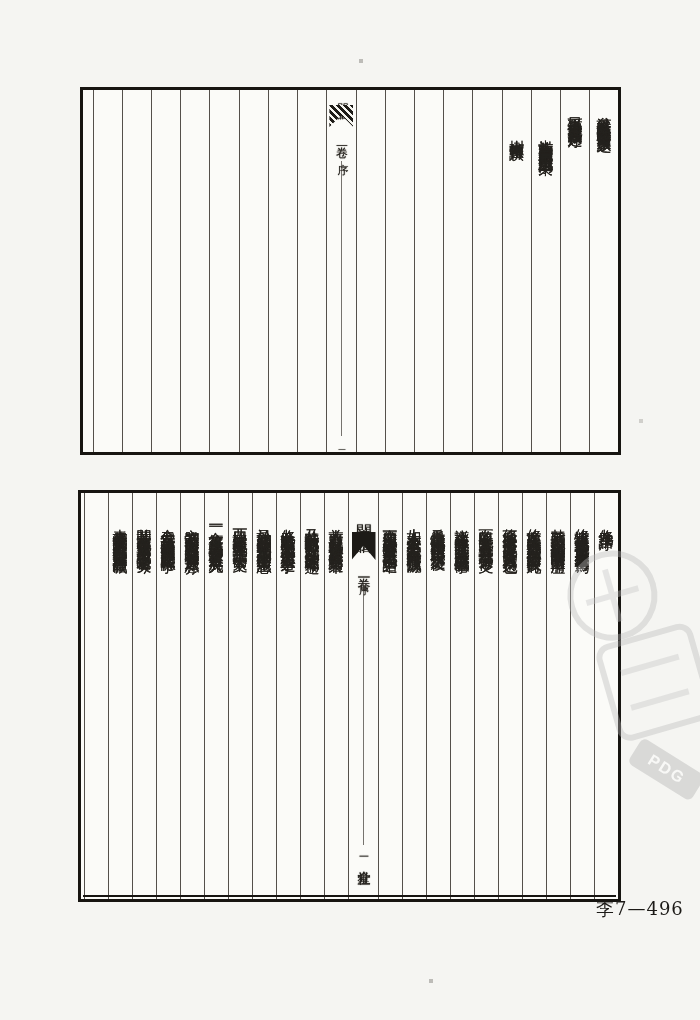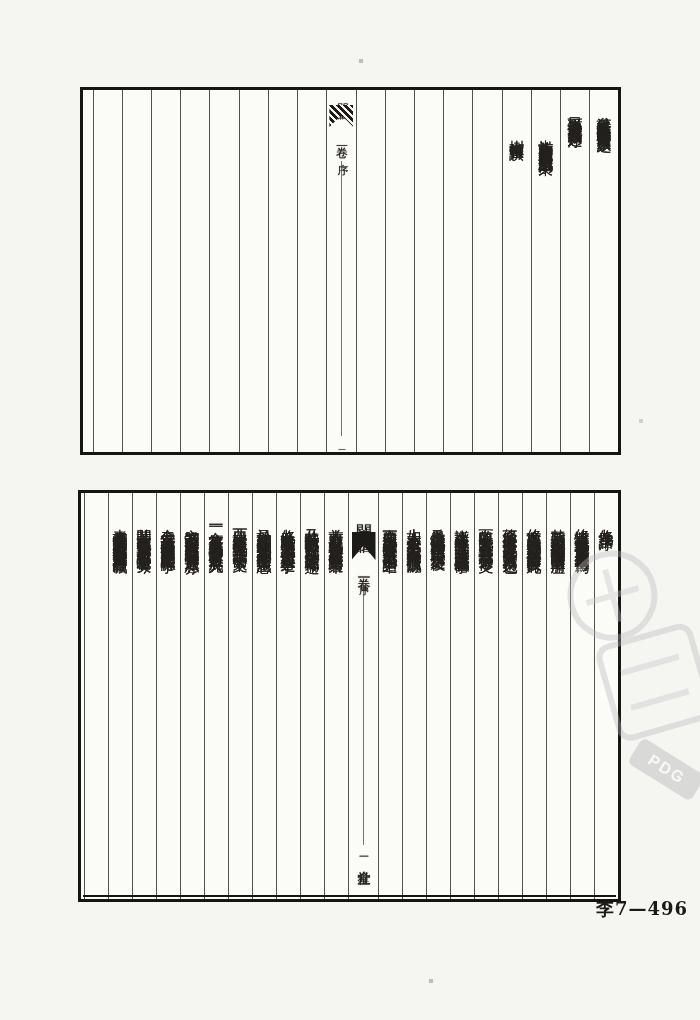--- a/index.html
+++ b/index.html
@@ -90,21 +90,20 @@
     background:#adadad;border-radius:6px;transform:rotate(-42deg);
     color:#ffffff;font-family:"Liberation Sans",sans-serif;font-weight:bold;
     font-size:16px;writing-mode:vertical-rl;text-align:center;line-height:30px;
     letter-spacing:2px;
   }
   
   .shelf-label{
     position:absolute;left:596px;top:897px;
     font-size:18px;letter-spacing:1px;color:#1c1a17;
     font-family:"DejaVu Serif","Liberation Serif",serif;
-    font-weight:bold;
   }
   
   .speckles{position:absolute;left:0;top:0;width:2px;height:2px;background:transparent;
     box-shadow:120px 300px 0 1px rgba(60,56,50,.35),300px 740px 0 1px rgba(60,56,50,.3),
       520px 160px 0 1px rgba(60,56,50,.25),200px 120px 0 1px rgba(60,56,50,.2),
       430px 980px 0 1px rgba(60,56,50,.3),90px 620px 0 1px rgba(60,56,50,.25),
       640px 420px 0 1px rgba(60,56,50,.2),360px 60px 0 1px rgba(60,56,50,.3);}
 </style>
 </head>
 <body>

